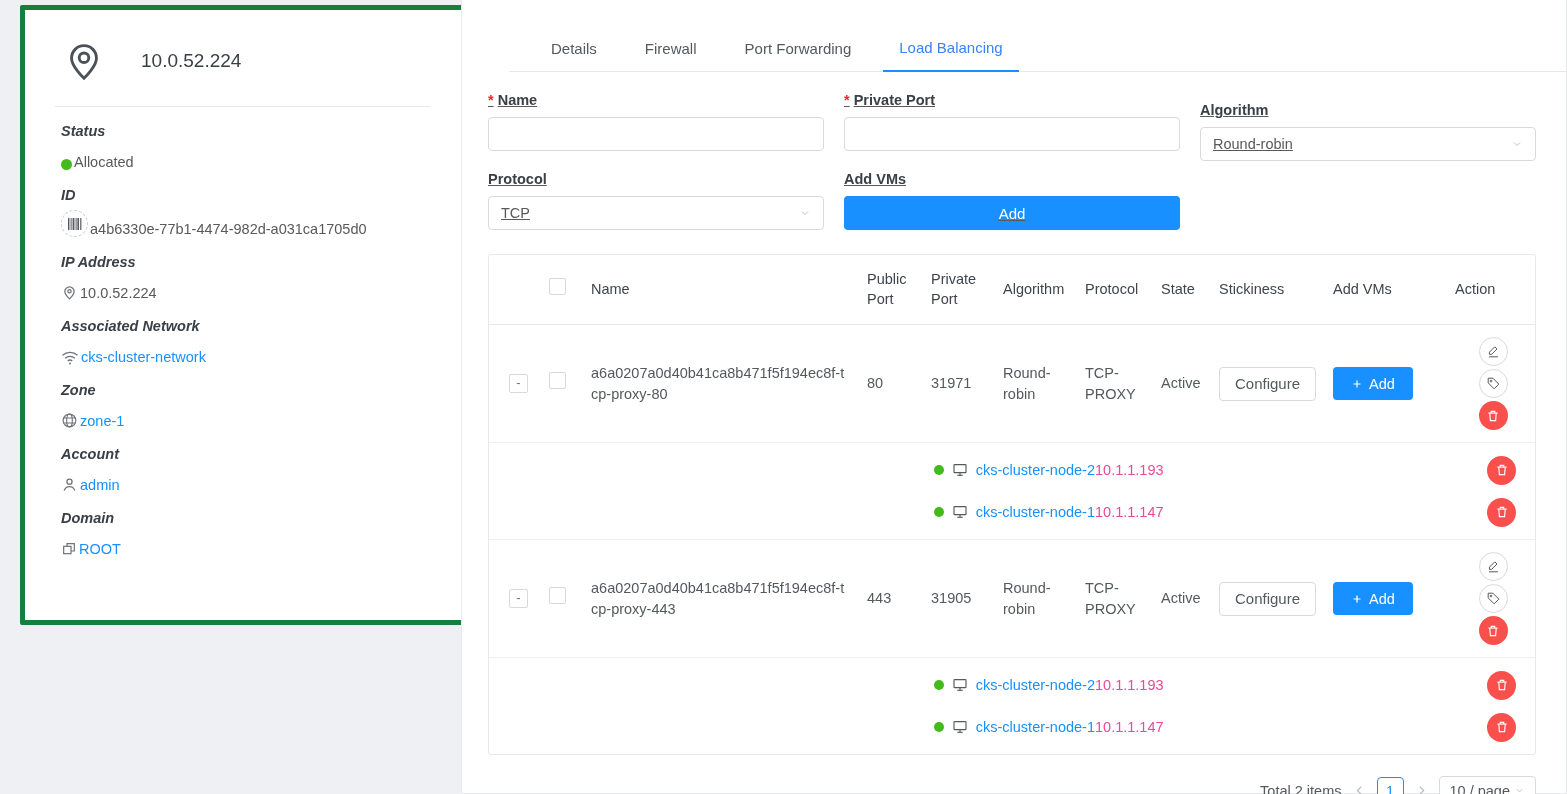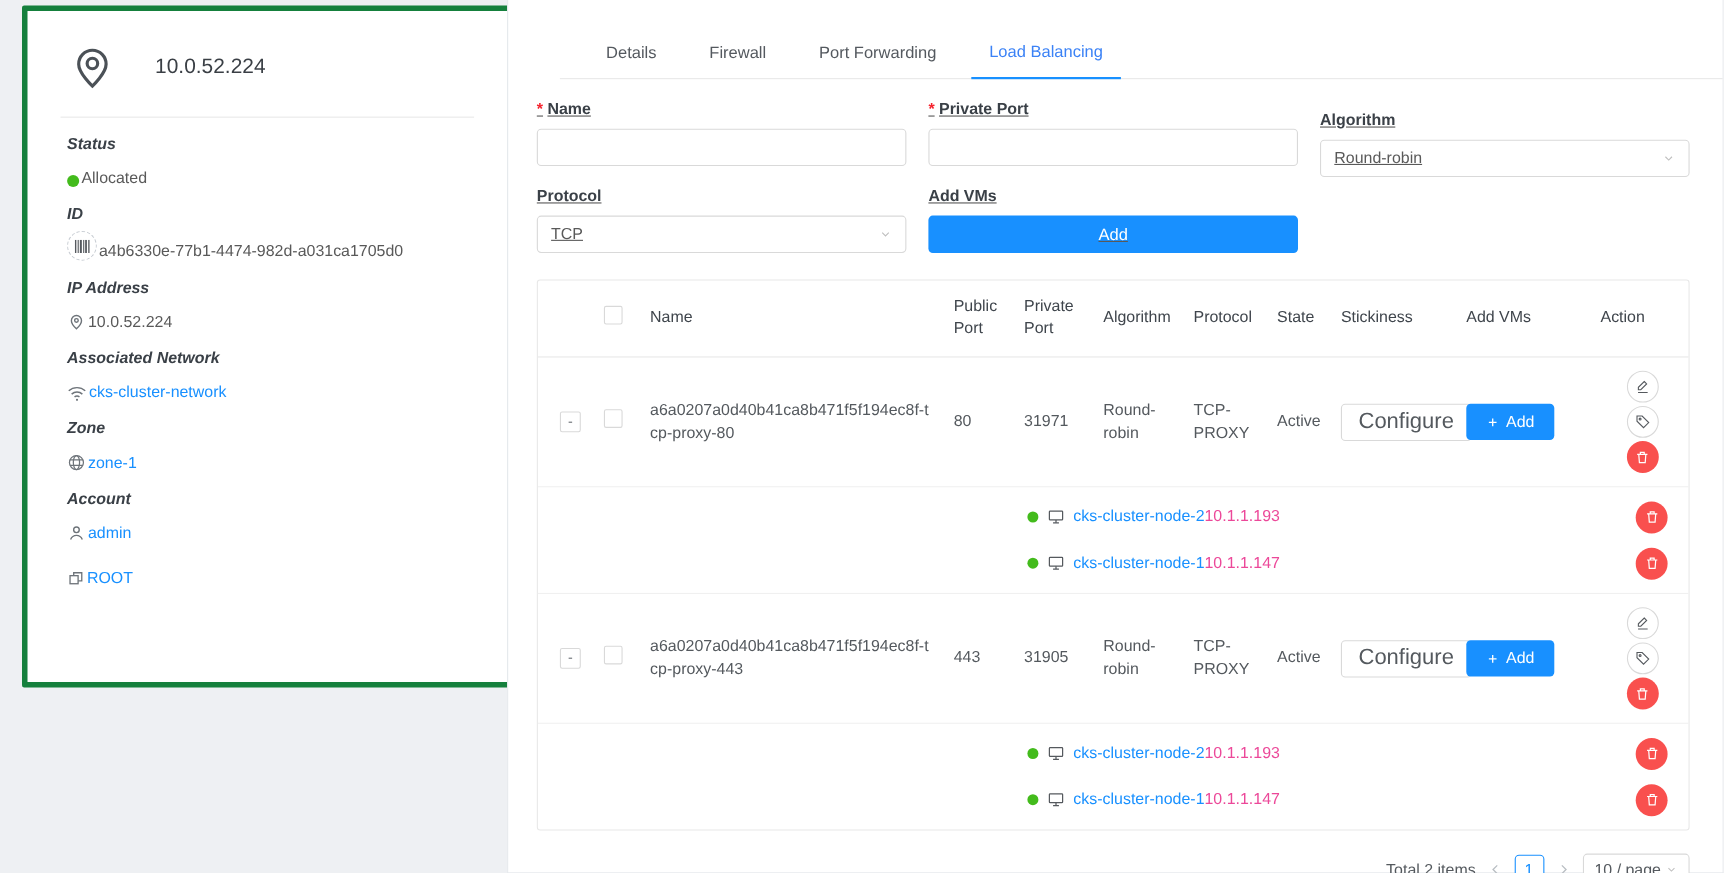--- a/index.html
+++ b/index.html
@@ -82,21 +82,21 @@
     width:19px; height:19px; border:1px solid #d9d9d9; border-radius:2px; background:#fff;
     color:#6b7075; font-size:13px; line-height:1; cursor:pointer; margin-left:12px;
     display:flex; align-items:center; justify-content:center; padding-bottom:2px;
   }
   .checkbox {
     width:17px; height:17px; border:1px solid #d9d9d9; border-radius:2px; background:#fff;
     display:inline-block; cursor:pointer;
   }
   .btn-configure {
     background:#fff; border:1px solid #d9d9d9; border-radius:4px; height:34px;
-    padding:0 15px; color:#54595e; font-family:inherit; font-size:20px; cursor:pointer;
+    padding:0 15px; color:#54595e; font-family:inherit; font-size:15px; cursor:pointer;
   }
   .btn-add-sm {
     background:#1890ff; border:none; border-radius:4px; height:33px; width:80px;
     color:#fff; font-family:inherit; font-size:14.5px; cursor:pointer;
     display:flex; align-items:center; justify-content:center; gap:6px;
   }
   .action-stack { display:flex; flex-direction:column; align-items:center; gap:3px; }
   .circle-btn {
     width:29px; height:29px; border-radius:50%; border:1px solid #d9d9d9; background:#fff;
     color:#55595e; display:flex; align-items:center; justify-content:center; cursor:pointer; padding:0;
@@ -218,20 +218,21 @@
           <svg width="17" height="17" viewBox="0 0 24 24" fill="none" stroke="currentColor" stroke-width="1.8">
             <circle cx="12" cy="8" r="3.6"></circle>
               <path d="M4.5 20.5c1.4-3.6 4.1-5.4 7.5-5.4s6.1 1.8 7.5 5.4"></path>
           </svg>
         </span>
         <a class="link">admin</a>
       </div>
     </div>
 
     <div class="sec">
+      <div class="sec-label">Domain</div>
       <div class="sec-value">
         <span class="icon">
           <svg width="16" height="16" viewBox="0 0 24 24" fill="none" stroke="currentColor" stroke-width="1.8">
             <rect x="4" y="8" width="11" height="11"></rect>
               <path d="M9 8V4h11v11h-5"></path>
           </svg>
         </span>
         <a class="link">ROOT</a>
       </div>
     </div>

